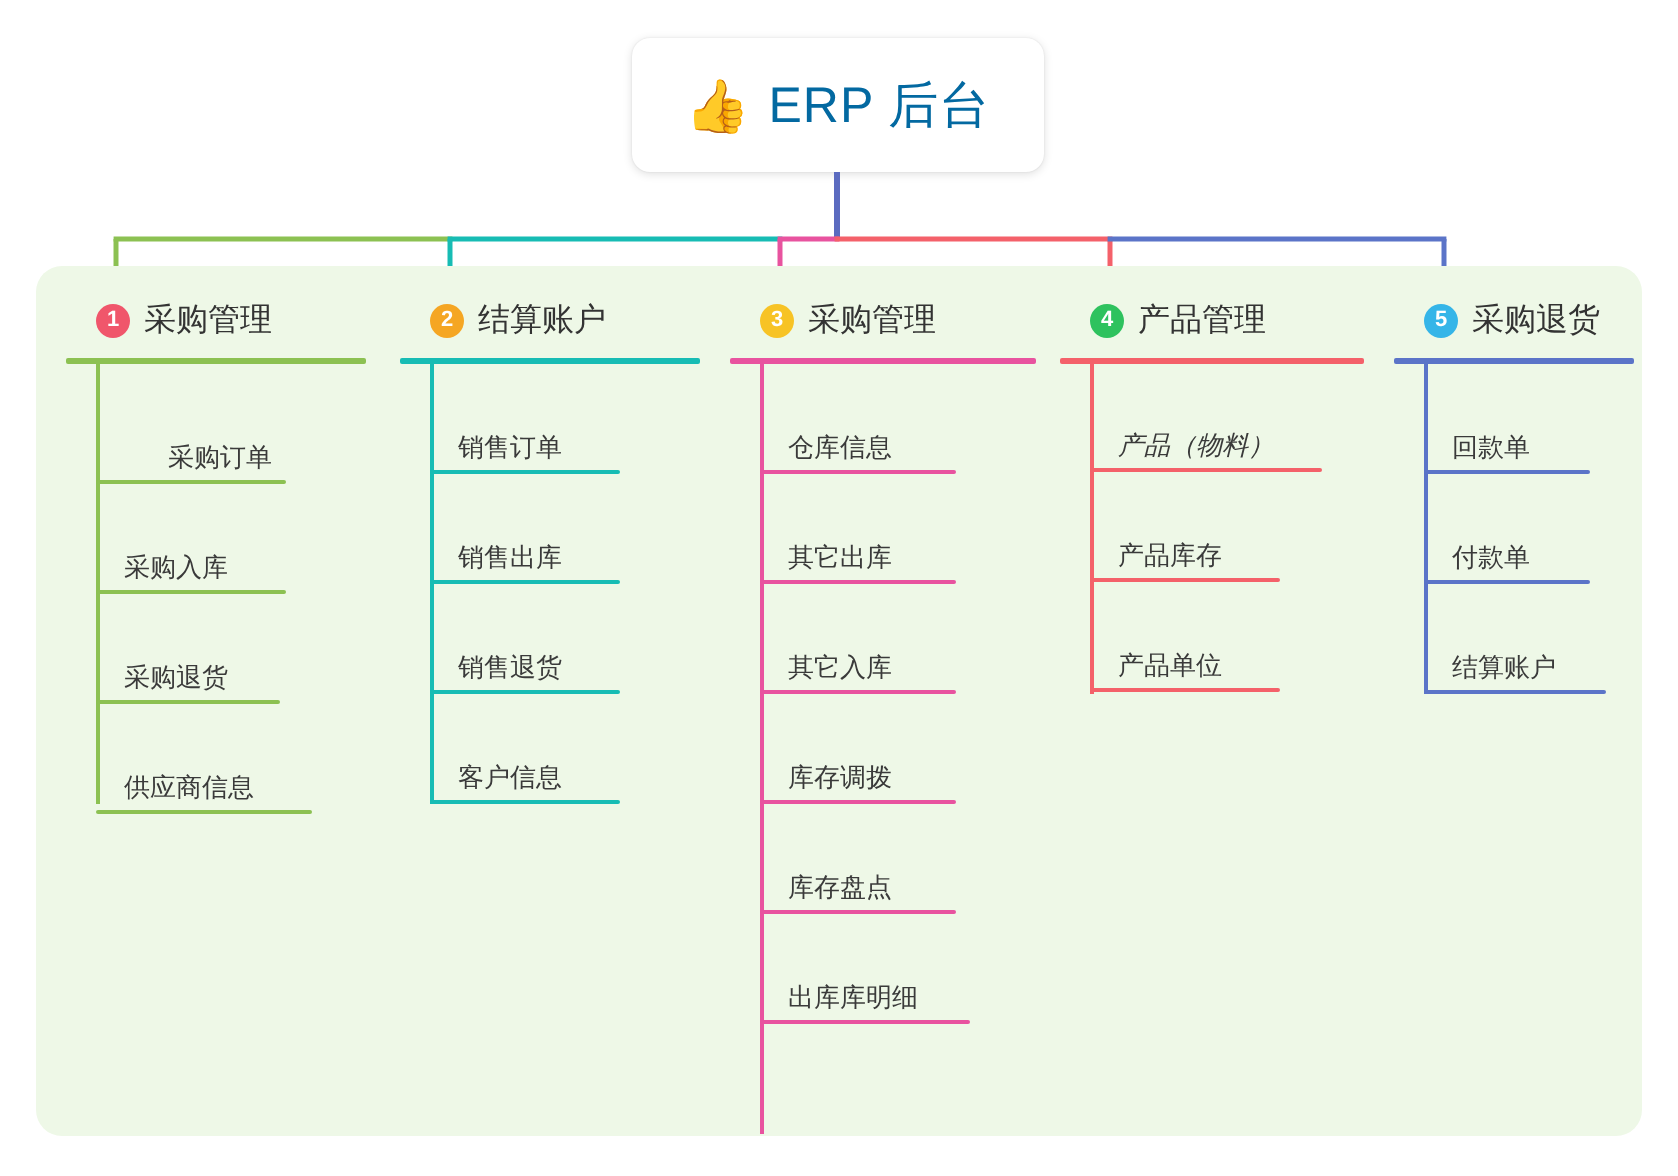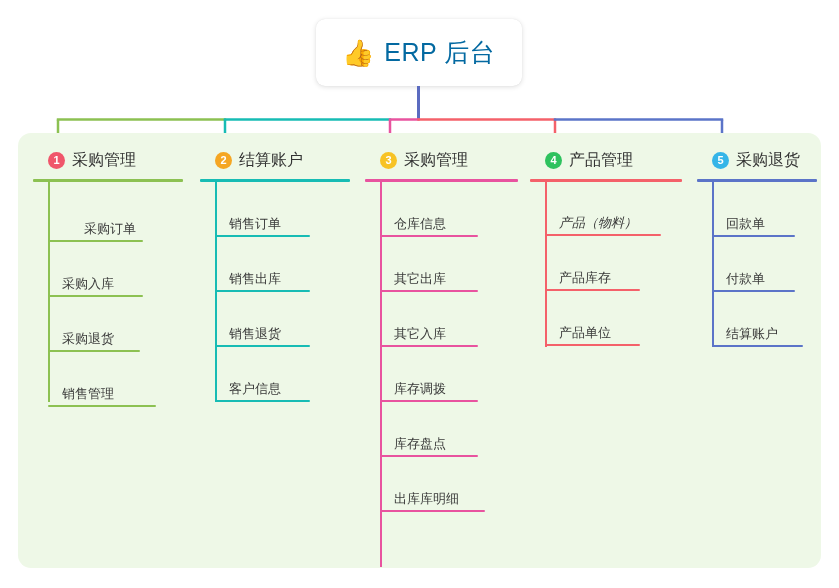--- a/index.html
+++ b/index.html
@@ -169,21 +169,21 @@
         </div>
         <div class="item" style="height: 55px;">
           <span class="item-label">采购入库</span>
           <div class="item-rule" style="background: rgb(140, 193, 82); width: 95px;"></div>
         </div>
         <div class="item" style="height: 55px;">
           <span class="item-label">采购退货</span>
           <div class="item-rule" style="background: rgb(140, 193, 82); width: 92px;"></div>
         </div>
         <div class="item" style="height: 55px;">
-          <span class="item-label">销售管理</span>
+          <span class="item-label">供应商信息</span>
           <div class="item-rule" style="background: rgb(140, 193, 82); width: 108px;"></div>
         </div>
       </div>
     </div>
     <div class="column" style="left: 182px; width: 150px; top: 12px;">
       <div class="col-head">
         <span class="badge" style="background: rgb(245, 166, 35);">2</span>
         <span class="col-title">结算账户</span>
       </div>
       <div class="head-rule" style="background: rgb(23, 188, 180); width: 150px;"></div>

